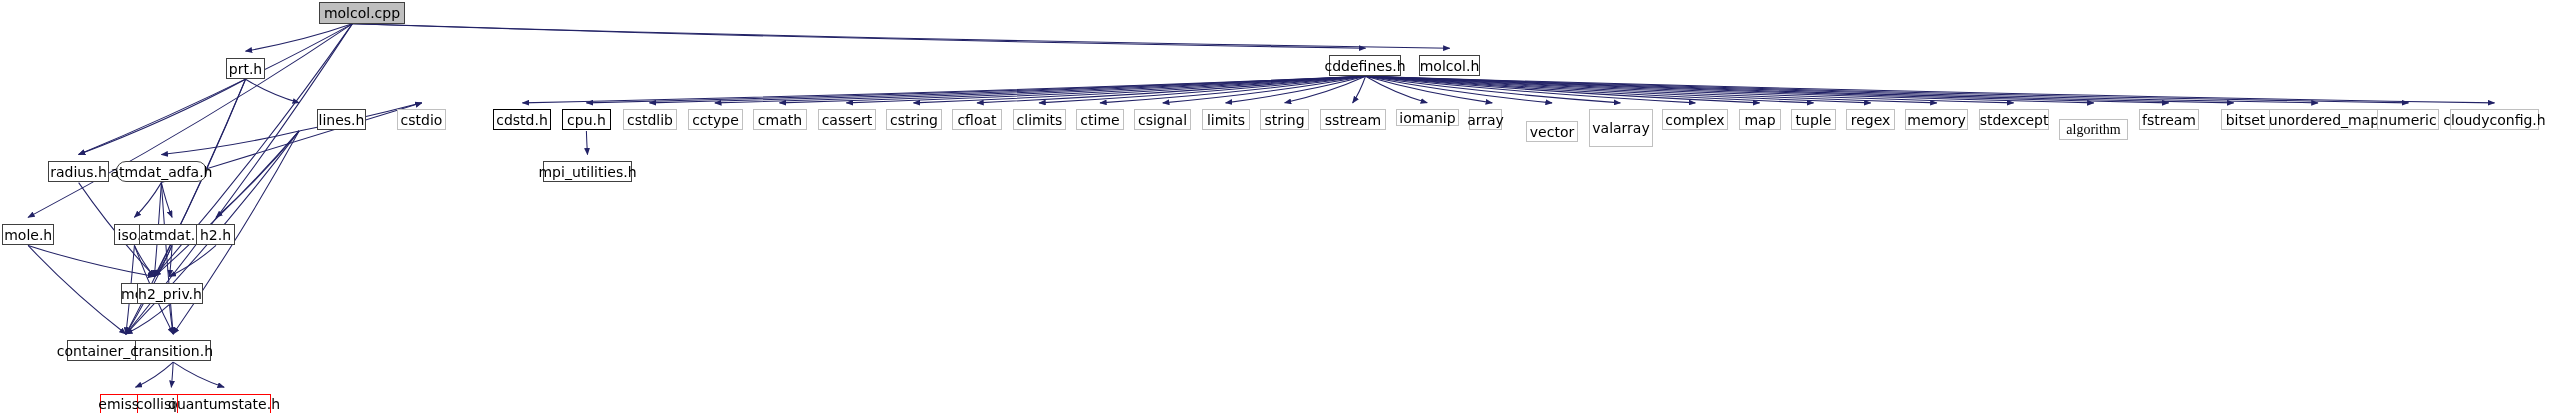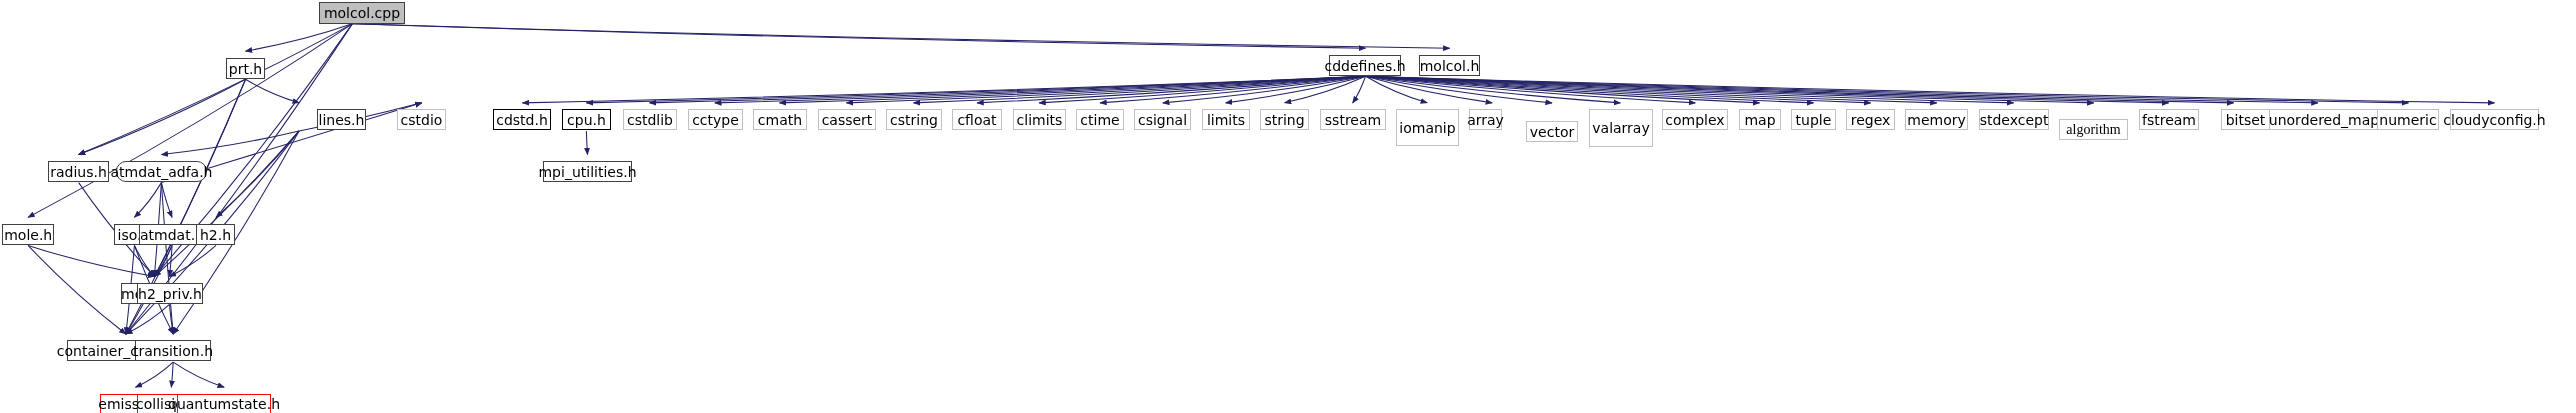--- a/index.html
+++ b/index.html
@@ -109,21 +109,21 @@
       <div class="node " style="left: 753px; top: 109px; width: 54px; height: 21.4px;">cmath</div>
       <div class="node " style="left: 818px; top: 109px; width: 58px; height: 21.4px;">cassert</div>
       <div class="node " style="left: 886px; top: 109px; width: 56px; height: 21.4px;">cstring</div>
       <div class="node " style="left: 952px; top: 109px; width: 50px; height: 21.4px;">cfloat</div>
       <div class="node " style="left: 1013px; top: 109px; width: 53px; height: 21.4px;">climits</div>
       <div class="node " style="left: 1076px; top: 109px; width: 48px; height: 21.4px;">ctime</div>
       <div class="node " style="left: 1134px; top: 109px; width: 57px; height: 21.4px;">csignal</div>
       <div class="node " style="left: 1202px; top: 109px; width: 48px; height: 21.4px;">limits</div>
       <div class="node " style="left: 1260px; top: 109px; width: 49px; height: 21.4px;">string</div>
       <div class="node " style="left: 1320px; top: 109px; width: 66px; height: 21.4px;">sstream</div>
-      <div class="node " style="left: 1396px; top: 109px; width: 63px; height: 37px;">iomanip</div>
+      <div class="node " style="left: 1396px; top: 109px; width: 63px; height: 17px;">iomanip</div>
       <div class="node " style="left: 1469px; top: 109px; width: 33px; height: 21.4px;">array</div>
       <div class="node " style="left: 1526px; top: 109px; width: 52px; height: 21.4px; margin-top: 12px;">vector</div>
       <div class="node " style="left: 1589px; top: 109px; width: 64px; height: 38px;">valarray</div>
       <div class="node " style="left: 1662px; top: 109px; width: 66px; height: 21.4px;">complex</div>
       <div class="node " style="left: 1739px; top: 109px; width: 42px; height: 21.4px;">map</div>
       <div class="node " style="left: 1791px; top: 109px; width: 45px; height: 21.4px;">tuple</div>
       <div class="node " style="left: 1846px; top: 109px; width: 49px; height: 21.4px;">regex</div>
       <div class="node " style="left: 1905px; top: 109px; width: 63px; height: 21.4px;">memory</div>
       <div class="node " style="left: 1979px; top: 109px; width: 70px; height: 21.4px;">stdexcept</div>
       <div class="node " style="left: 2059px; top: 119px; width: 69px; height: 21.4px; font-family: Liberation Serif, serif;">algorithm</div>

